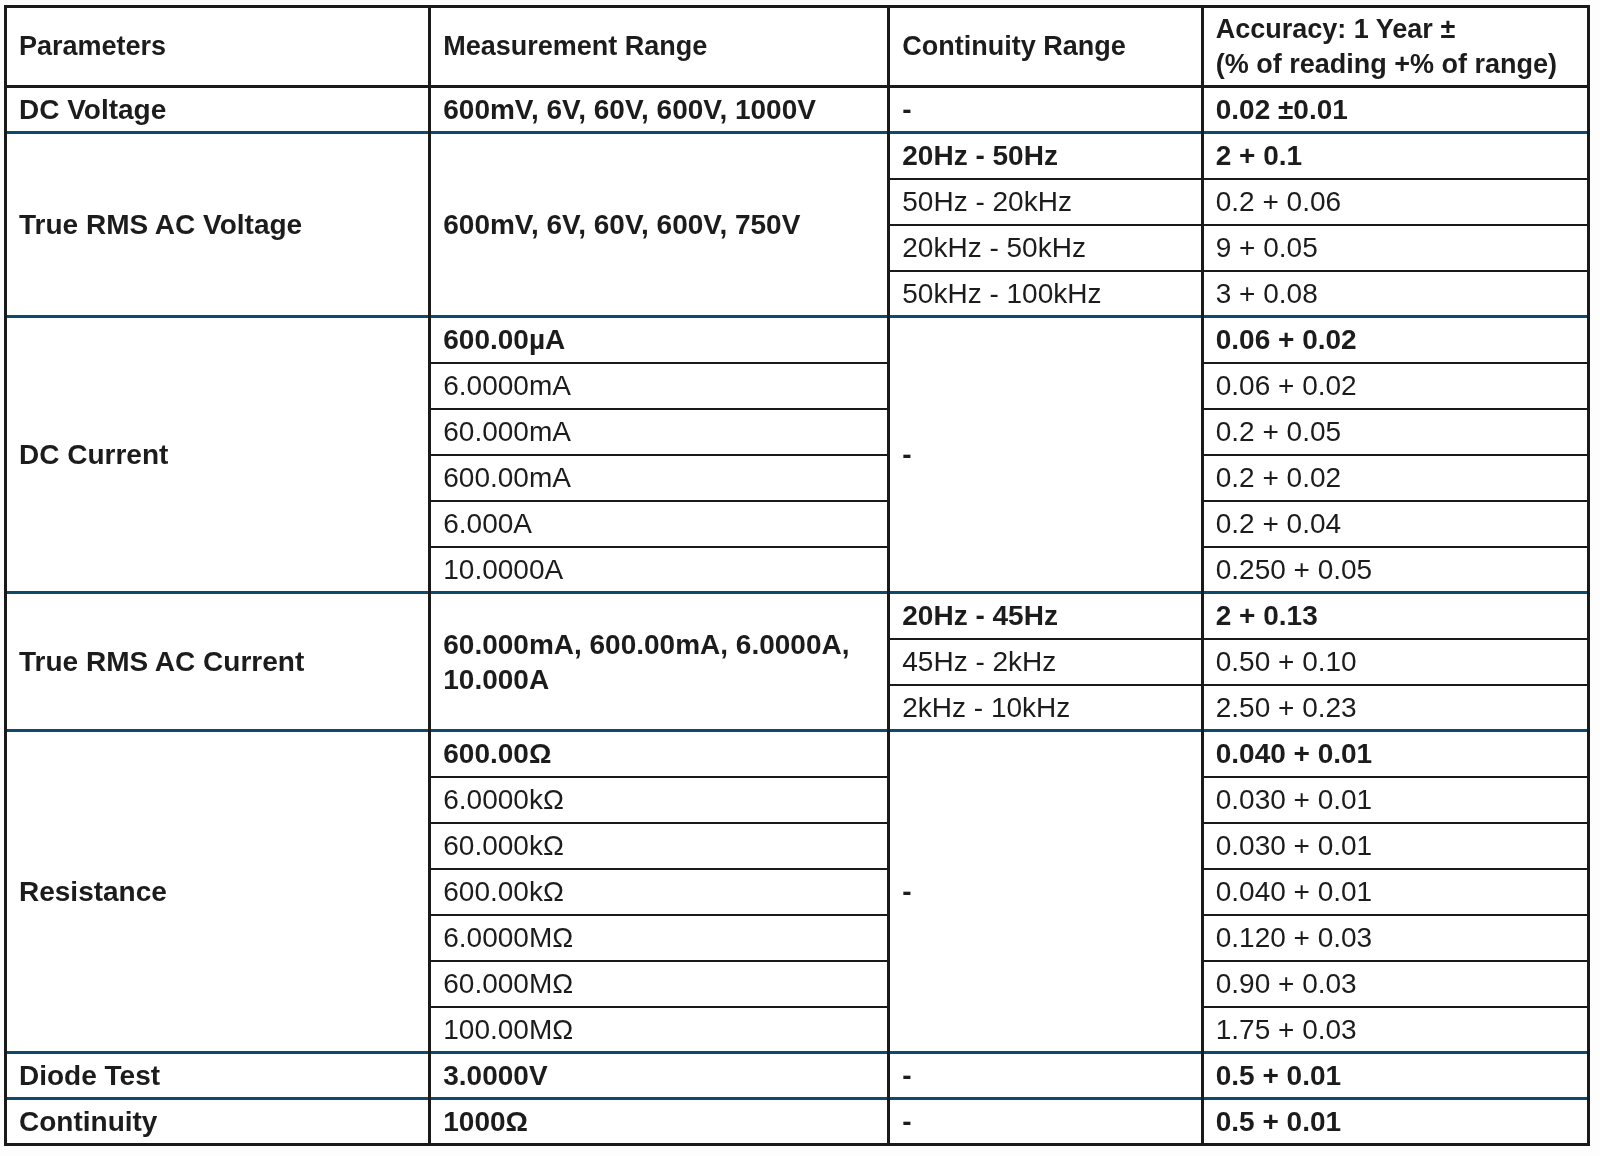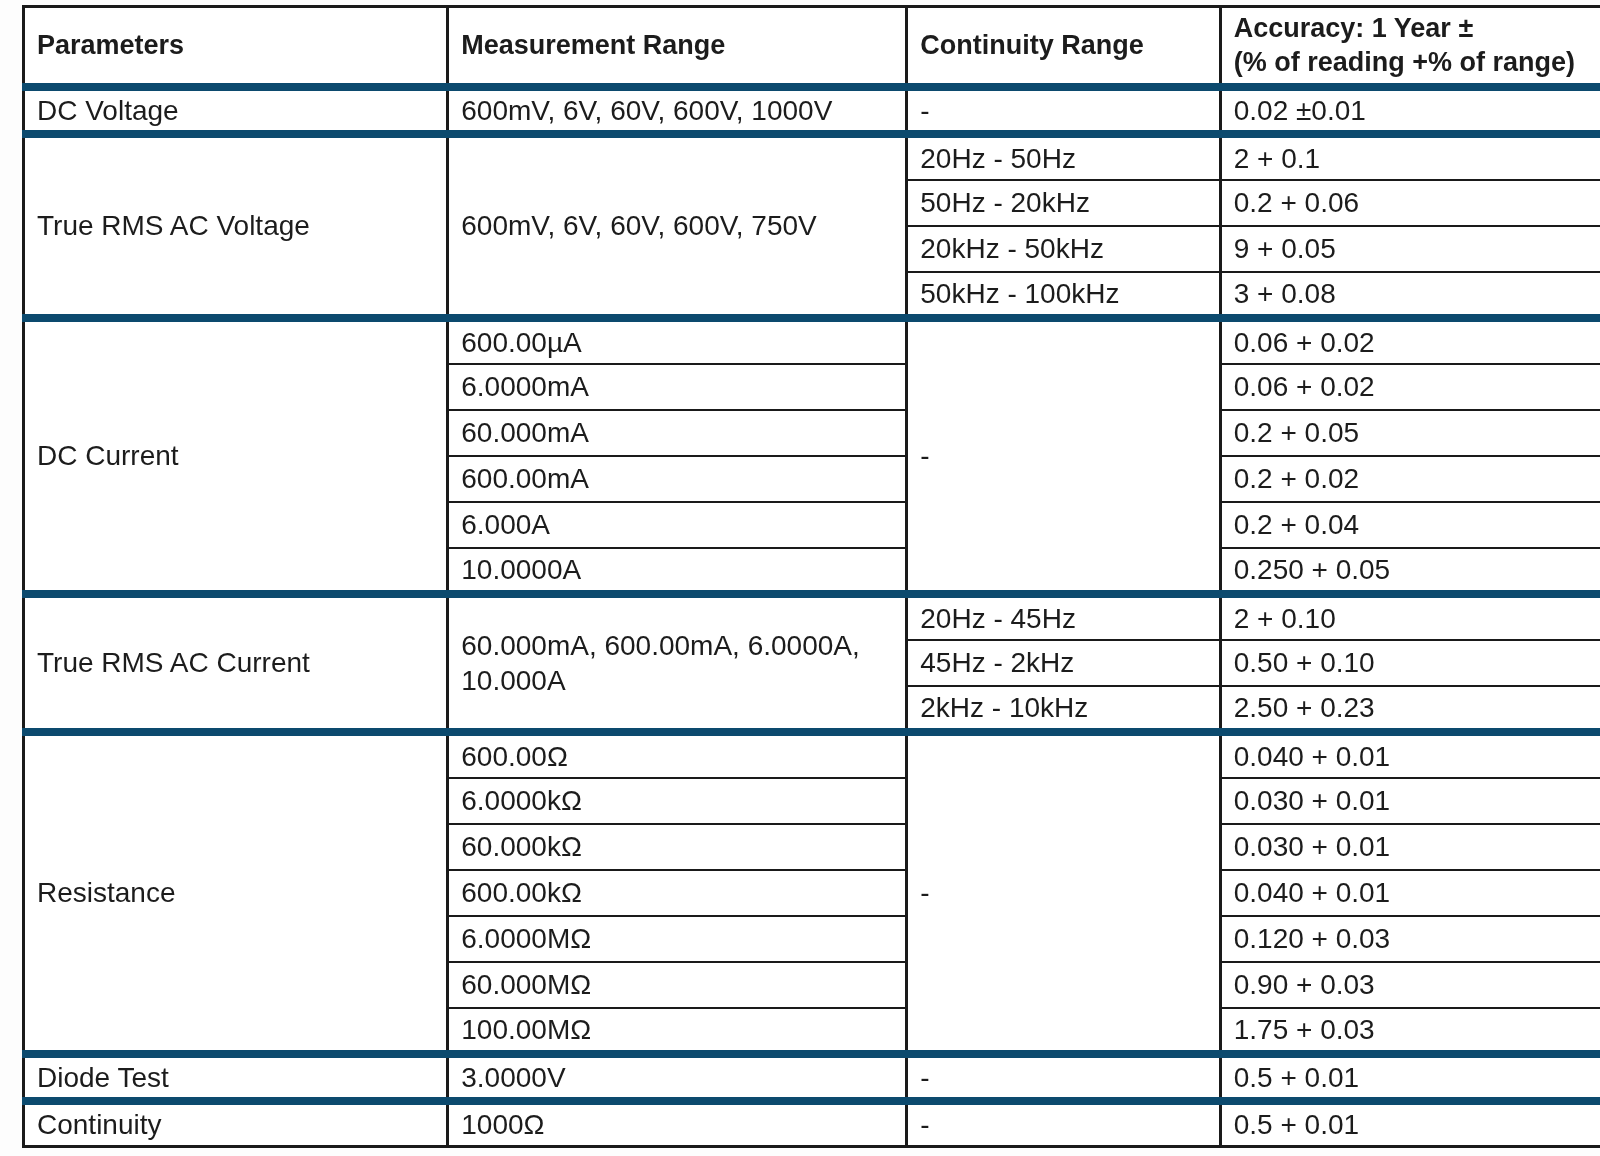--- a/index.html
+++ b/index.html
@@ -6,21 +6,21 @@
     margin: 0;
     padding: 0;
     background: #ffffff;
     font-family: "Liberation Sans", "DejaVu Sans", sans-serif;
     color: #1c1c1c;
   }
   .page {
     width: 1600px;
     height: 1156px;
     box-sizing: border-box;
-    padding: 5px 22px;
+    padding: 5px 4px;
     background: #fdfdfd;
   }
   table.spec-table {
     width: 1586px;
     border-collapse: collapse;
     table-layout: fixed;
     background: #ffffff;
     border: 3px solid #1a1a1a;
   }
   col.c-param { width: 26.8%; }
@@ -41,21 +41,21 @@
     overflow: hidden;
   }
   thead tr { height: 80px; }
   thead th {
     font-size: 27px;
     font-weight: bold;
     border-bottom: 3px solid #1a1a1a;
     line-height: 1.26;
   }
   tbody tr { height: 46px; }
-  tr.section-start td { border-top: 8px solid #0c4a6e; }
+  tr.section-start td { border-top: 3px solid #0c4a6e; font-weight: bold; }
 </style>
 </head>
 <body>
 
 <div class="page">
   <table class="spec-table">
     <colgroup>
       <col class="c-param">
         <col class="c-meas">
         <col class="c-freq">
@@ -124,21 +124,21 @@
       </tr>
       <tr>
         <td>10.0000A</td>
         <td>0.250 + 0.05</td>
       </tr>
 
       <tr class="section-start">
         <td rowspan="3">True RMS AC Current</td>
         <td rowspan="3">60.000mA, 600.00mA, 6.0000A, 10.000A</td>
         <td>20Hz - 45Hz</td>
-        <td>2 + 0.10</td>
+        <td>2 + 0.13</td>
       </tr>
       <tr>
         <td>45Hz - 2kHz</td>
         <td>0.50 + 0.10</td>
       </tr>
       <tr>
         <td>2kHz - 10kHz</td>
         <td>2.50 + 0.23</td>
       </tr>
 

